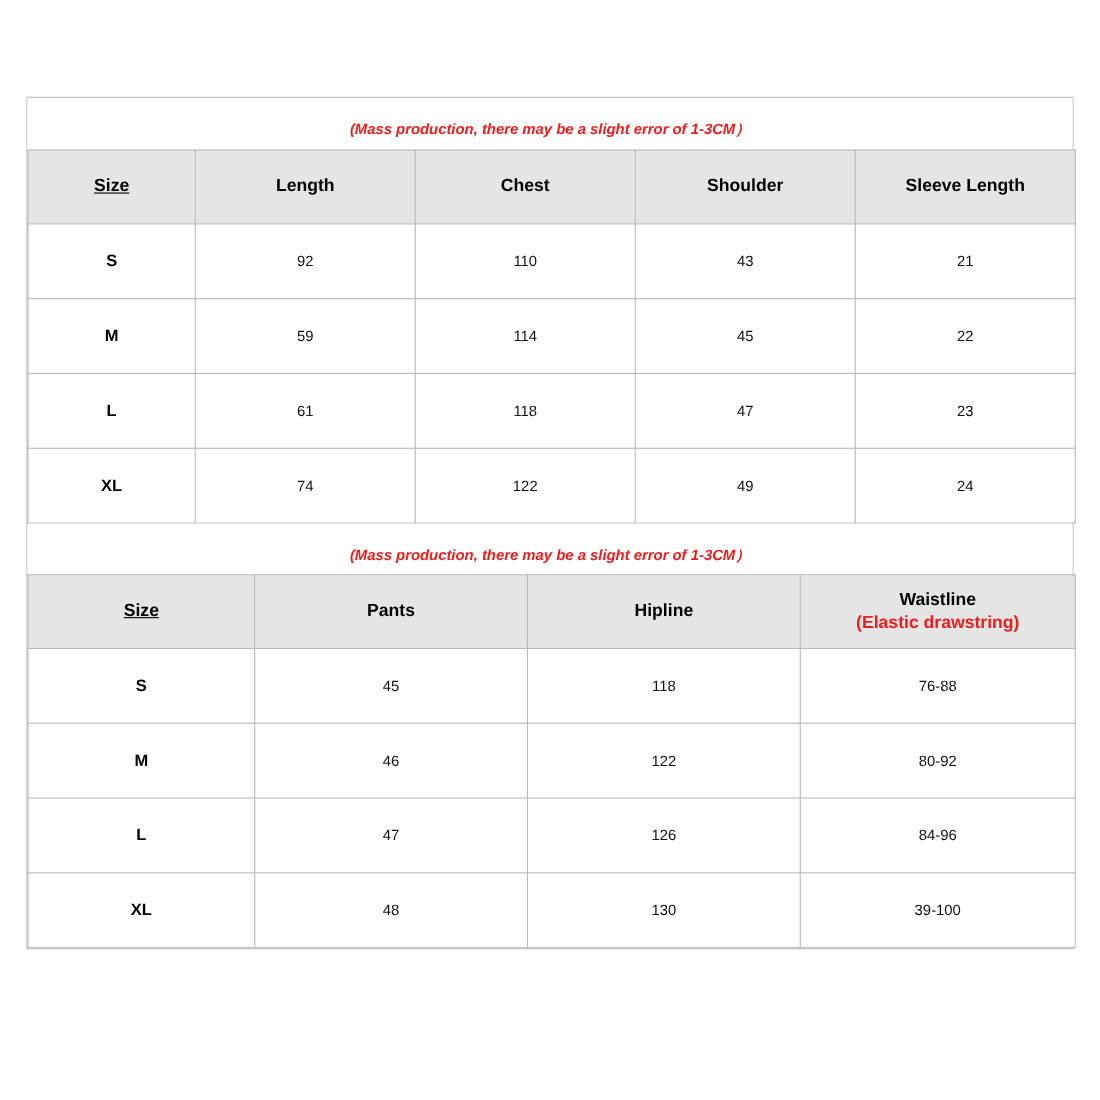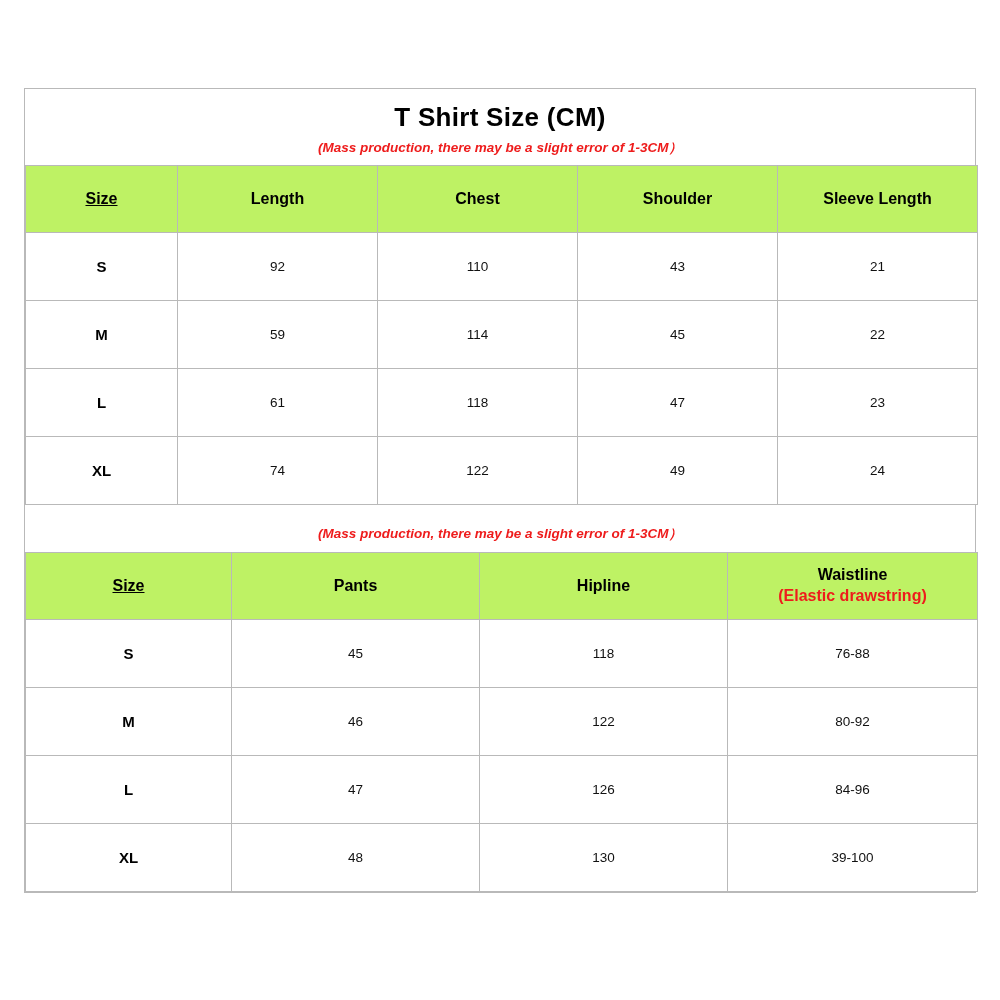--- a/index.html
+++ b/index.html
@@ -51,21 +51,21 @@
     border-collapse: collapse;
     table-layout: fixed;
   }
   table.size-table th,
   table.size-table td {
     border: 1px solid #b9b9b9;
     text-align: center;
     vertical-align: middle;
   }
   table.size-table thead th {
-    background: #bef264;
+    background: #e5e5e5;
     height: 64px;
     font-size: 16px;
     font-weight: bold;
     color: #000000;
   }
   .hdr-size {
     text-decoration: underline;
   }
   .hdr-sub {
     display: block;
@@ -98,21 +98,20 @@
   .p-c3 { width: 250px; }
 </style>
 </head>
 <body>
 
 <div id="page">
 
   <div class="chart-wrap">
 
     <div class="title-block">
-      <div class="title-main">T Shirt Size (CM)</div>
       <div class="title-note">(Mass production, there may be a slight error of 1-3CM）</div>
     </div>
 
     <table class="size-table">
       <colgroup>
         <col class="t-c0">
           <col class="t-c1">
           <col class="t-c2">
           <col class="t-c3">
           <col class="t-c4">

